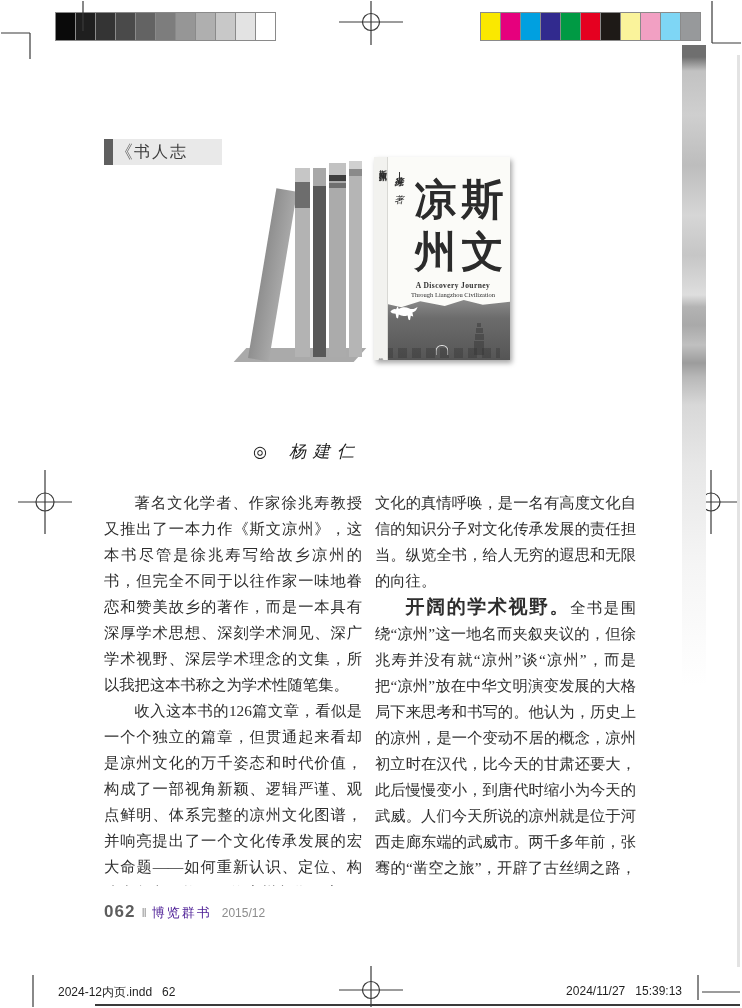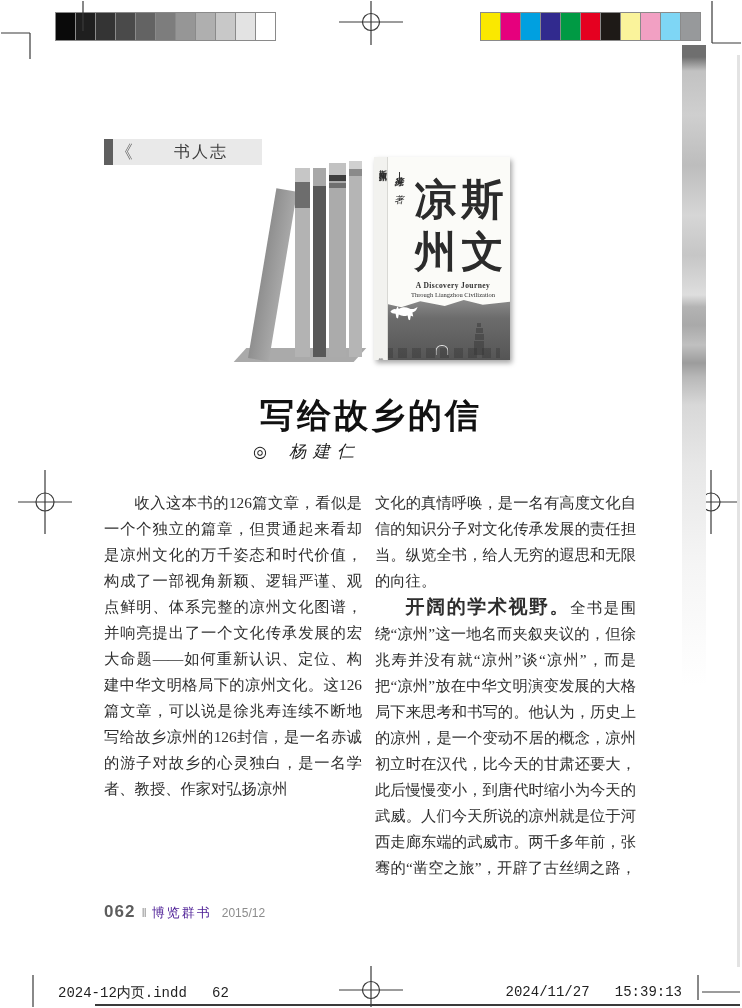--- a/index.html
+++ b/index.html
@@ -15,21 +15,21 @@
   .edge-strip{position:absolute;left:682px;top:45px;width:24px;height:655px;
     background:linear-gradient(180deg,#6f6f6f 0px,#6f6f6f 12px,#c2c2c2 26px,#cfcfcf 70px,
       #bdbdbd 120px,#d6d6d6 170px,#c6c6c6 210px,#dedede 250px,#b3b3b3 262px,
       #a9a9a9 280px,#c0c0c0 300px,#9c9c9c 318px,#b8b8b8 332px,#d8d8d8 360px,
       #e7e7e7 420px,#f5f5f5 520px,#ffffff 640px);}
   .edge-line{position:absolute;left:737px;top:55px;width:3px;height:912px;background:#e3e3e3;}
   
   .section-tag{position:absolute;left:104px;top:139px;height:26px;display:flex;align-items:center;background:#e9e9e9;padding-right:34px;}
   .section-tag .bar-mark{width:9px;height:26px;background:#5f5f5f;}
   .section-tag .bracket{color:#6a6a6a;font-size:18px;line-height:26px;margin:0 1px 0 2px;font-family:"Liberation Serif","DejaVu Serif",serif;}
-  .section-tag .label{font-size:16px;color:#3c3c3c;letter-spacing:2px;font-family:"Liberation Sans","DejaVu Sans",sans-serif;margin-left:40px;}
+  .section-tag .label{font-size:16px;color:#3c3c3c;letter-spacing:2px;font-family:"Liberation Sans","DejaVu Sans",sans-serif;}
   
   .books{position:absolute;left:238px;top:150px;width:275px;height:218px;}
   .shadow{position:absolute;left:2px;top:198px;width:120px;height:14px;background:#9b9b9b;transform:skewX(-42deg);opacity:.85;}
   .lean-book{position:absolute;left:10px;top:36px;width:21px;height:172px;background:linear-gradient(90deg,#8f8f8f,#a8a8a8);transform:rotate(9.5deg);transform-origin:bottom left;}
   .spine{position:absolute;}
   .spine .band{position:absolute;left:0;width:100%;}
   .s1{left:57px;top:18px;width:15px;height:189px;background:#b3b3b3;}
   .s1 .b1{top:0;height:14px;background:#c6c6c6;}
   .s1 .b2{top:14px;height:26px;background:#6d6d6d;}
   .s2{left:75px;top:18px;width:13px;height:189px;background:#585858;}
@@ -75,21 +75,21 @@
   .col p.cont{text-indent:0;}
   .col-left{left:104px;width:258px;}
   .col-right{left:375px;width:261px;}
   .bold-lead{font-weight:bold;font-family:"Liberation Sans","DejaVu Sans",sans-serif;font-size:19px;}
   
   .footer{position:absolute;left:104px;top:902px;display:flex;align-items:baseline;font-family:"Liberation Sans","DejaVu Sans",sans-serif;}
   .footer .pagenum{font-size:17px;font-weight:bold;color:#5d5d5d;letter-spacing:1px;}
   .footer .sep{font-size:13px;color:#9a9a9a;margin:0 5px 0 6px;}
   .footer .mag{font-size:13px;color:#4c1d95;letter-spacing:2px;margin-right:10px;}
   .footer .issue{font-size:12px;color:#8c8c8c;}
-  .slug{position:absolute;top:984px;font-size:14px;color:#1f1f1f;white-space:pre;font-family:Liberation Mono, monospace;}
+  .slug{position:absolute;top:984px;font-size:12px;color:#1f1f1f;white-space:pre;font-family:Liberation Sans, sans-serif;}
   .slug-left{left:58px;}
   .slug-right{right:60px;}
   .bottom-line{position:absolute;left:95px;top:1004px;width:645px;height:2px;background:#3a3a3a;}
 </style>
 </head>
 <body>
 
 <div class="page">
 
   <div class="bar gray-bar">
@@ -199,26 +199,26 @@
     <div class="pagoda">
       <div style="width:4px;height:4px;"></div>
       <div style="width:7px;height:5px;"></div>
       <div style="width:9px;height:6px;"></div>
       <div style="width:10px;height:14px;"></div>
     </div>
     <div class="city"></div>
     <div class="pub-mark"></div>
   </div>
 
-  <h1 class="article-title">写给故乡的信</h1>
   <div class="byline">
     <span class="mark">◎</span><span class="name">杨建仁</span>
   </div>
 
   <div class="col col-left">
+    <p>著名文化学者、作家徐兆寿教授又推出了一本力作《斯文凉州》，这本书尽管是徐兆寿写给故乡凉州的书，但完全不同于以往作家一味地眷恋和赞美故乡的著作，而是一本具有深厚学术思想、深刻学术洞见、深广学术视野、深层学术理念的文集，所以我把这本书称之为学术性随笔集。</p>
     <p>收入这本书的126篇文章，看似是一个个独立的篇章，但贯通起来看却是凉州文化的万千姿态和时代价值，构成了一部视角新颖、逻辑严谨、观点鲜明、体系完整的凉州文化图谱，并响亮提出了一个文化传承发展的宏大命题——如何重新认识、定位、构建中华文明格局下的凉州文化。这126篇文章，可以说是徐兆寿连续不断地写给故乡凉州的126封信，是一名赤诚的游子对故乡的心灵独白，是一名学者、教授、作家对弘扬凉州</p>
   </div>
   <div class="col col-right">
     <p class="cont">文化的真情呼唤，是一名有高度文化自信的知识分子对文化传承发展的责任担当。纵览全书，给人无穷的遐思和无限的向往。</p>
     <p><span class="bold-lead">开阔的学术视野。</span><span>全书是围绕“凉州”这一地名而夹叙夹议的，但徐兆寿并没有就“凉州”谈“凉州”，而是把“凉州”放在中华文明演变发展的大格局下来思考和书写的。他认为，历史上的凉州，是一个变动不居的概念，凉州初立时在汉代，比今天的甘肃还要大，此后慢慢变小，到唐代时缩小为今天的武威。人们今天所说的凉州就是位于河西走廊东端的武威市。两千多年前，张骞的“凿空之旅”，开辟了古丝绸之路，打开了各国友好交往的新窗口，开启了人类文明史上的大交流时代。此时，凉州成为古丝绸之路的要冲和河西走廊的中心城市，是沟通中国中原地区与西域的交通要道，是中原文</span></p>
   </div>
 
   <div class="footer">
     <span class="pagenum">062</span>
     <span class="sep">‖</span>

